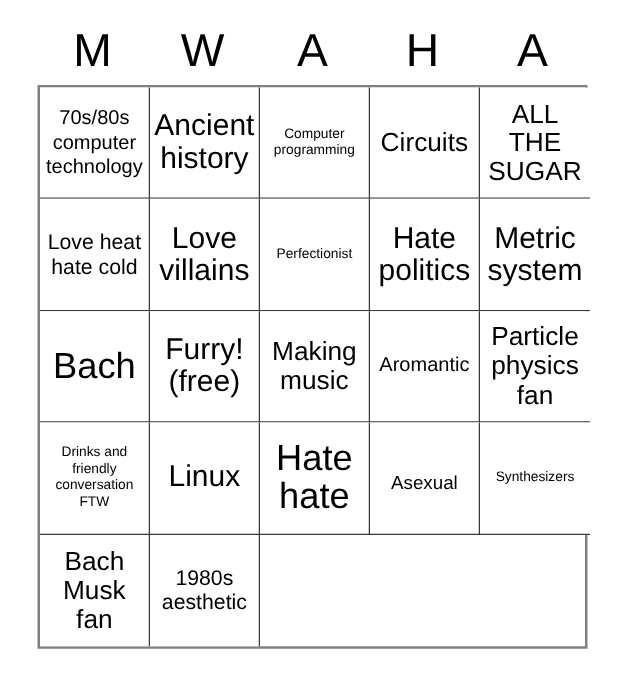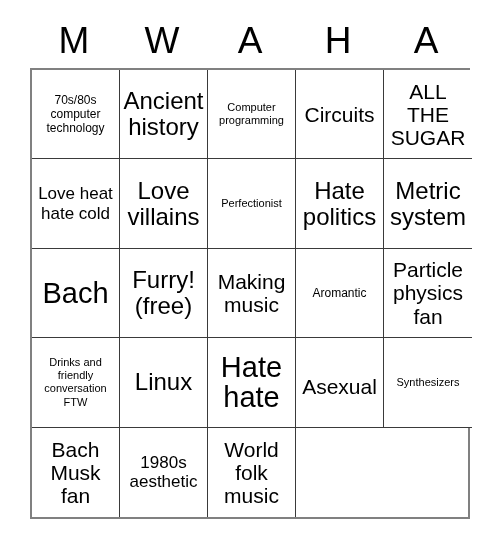--- a/index.html
+++ b/index.html
@@ -74,22 +74,22 @@
   .cell-text {
     display: block;
     width: 100%;
     line-height: 1.07;
     color: #000000;
     word-wrap: break-word;
   }
 
   
   .fs-xxs .cell-text { font-size: 11px;  line-height: 1.22; }
-  .fs-xs  .cell-text { font-size: 12px;  line-height: 1.2;  }
-  .fs-s   .cell-text { font-size: 21px;  line-height: 1.16; margin-top: 9px; }
+  .fs-xs  .cell-text { font-size: 16px;  line-height: 1.2;  }
+  .fs-s   .cell-text { font-size: 15px;  line-height: 1.16; margin-top: 9px; }
   .fs-m   .cell-text { font-size: 17px;  line-height: 1.14; }
   .fs-l   .cell-text { font-size: 21px;  line-height: 1.1;  }
   .fs-xl  .cell-text { font-size: 24px;  line-height: 1.08; }
   .fs-xxl .cell-text { font-size: 29px;  line-height: 1.05; }
 </style>
 </head>
 <body>
 
 <div id="bingo-card">
 
@@ -165,18 +165,15 @@
 
     <div class="bingo-cell fs-xxs">
         <span class="cell-text">Synthesizers</span>
       </div>
     <div class="bingo-cell fs-l">
         <span class="cell-text">Bach Musk fan</span>
       </div>
     <div class="bingo-cell fs-m">
         <span class="cell-text">1980s aesthetic</span>
       </div>
-    <div class="bingo-cell fs-l">
-        <span class="cell-text">World folk music</span>
-      </div>
   </div>
 
 </div>
 
 </body></html>

